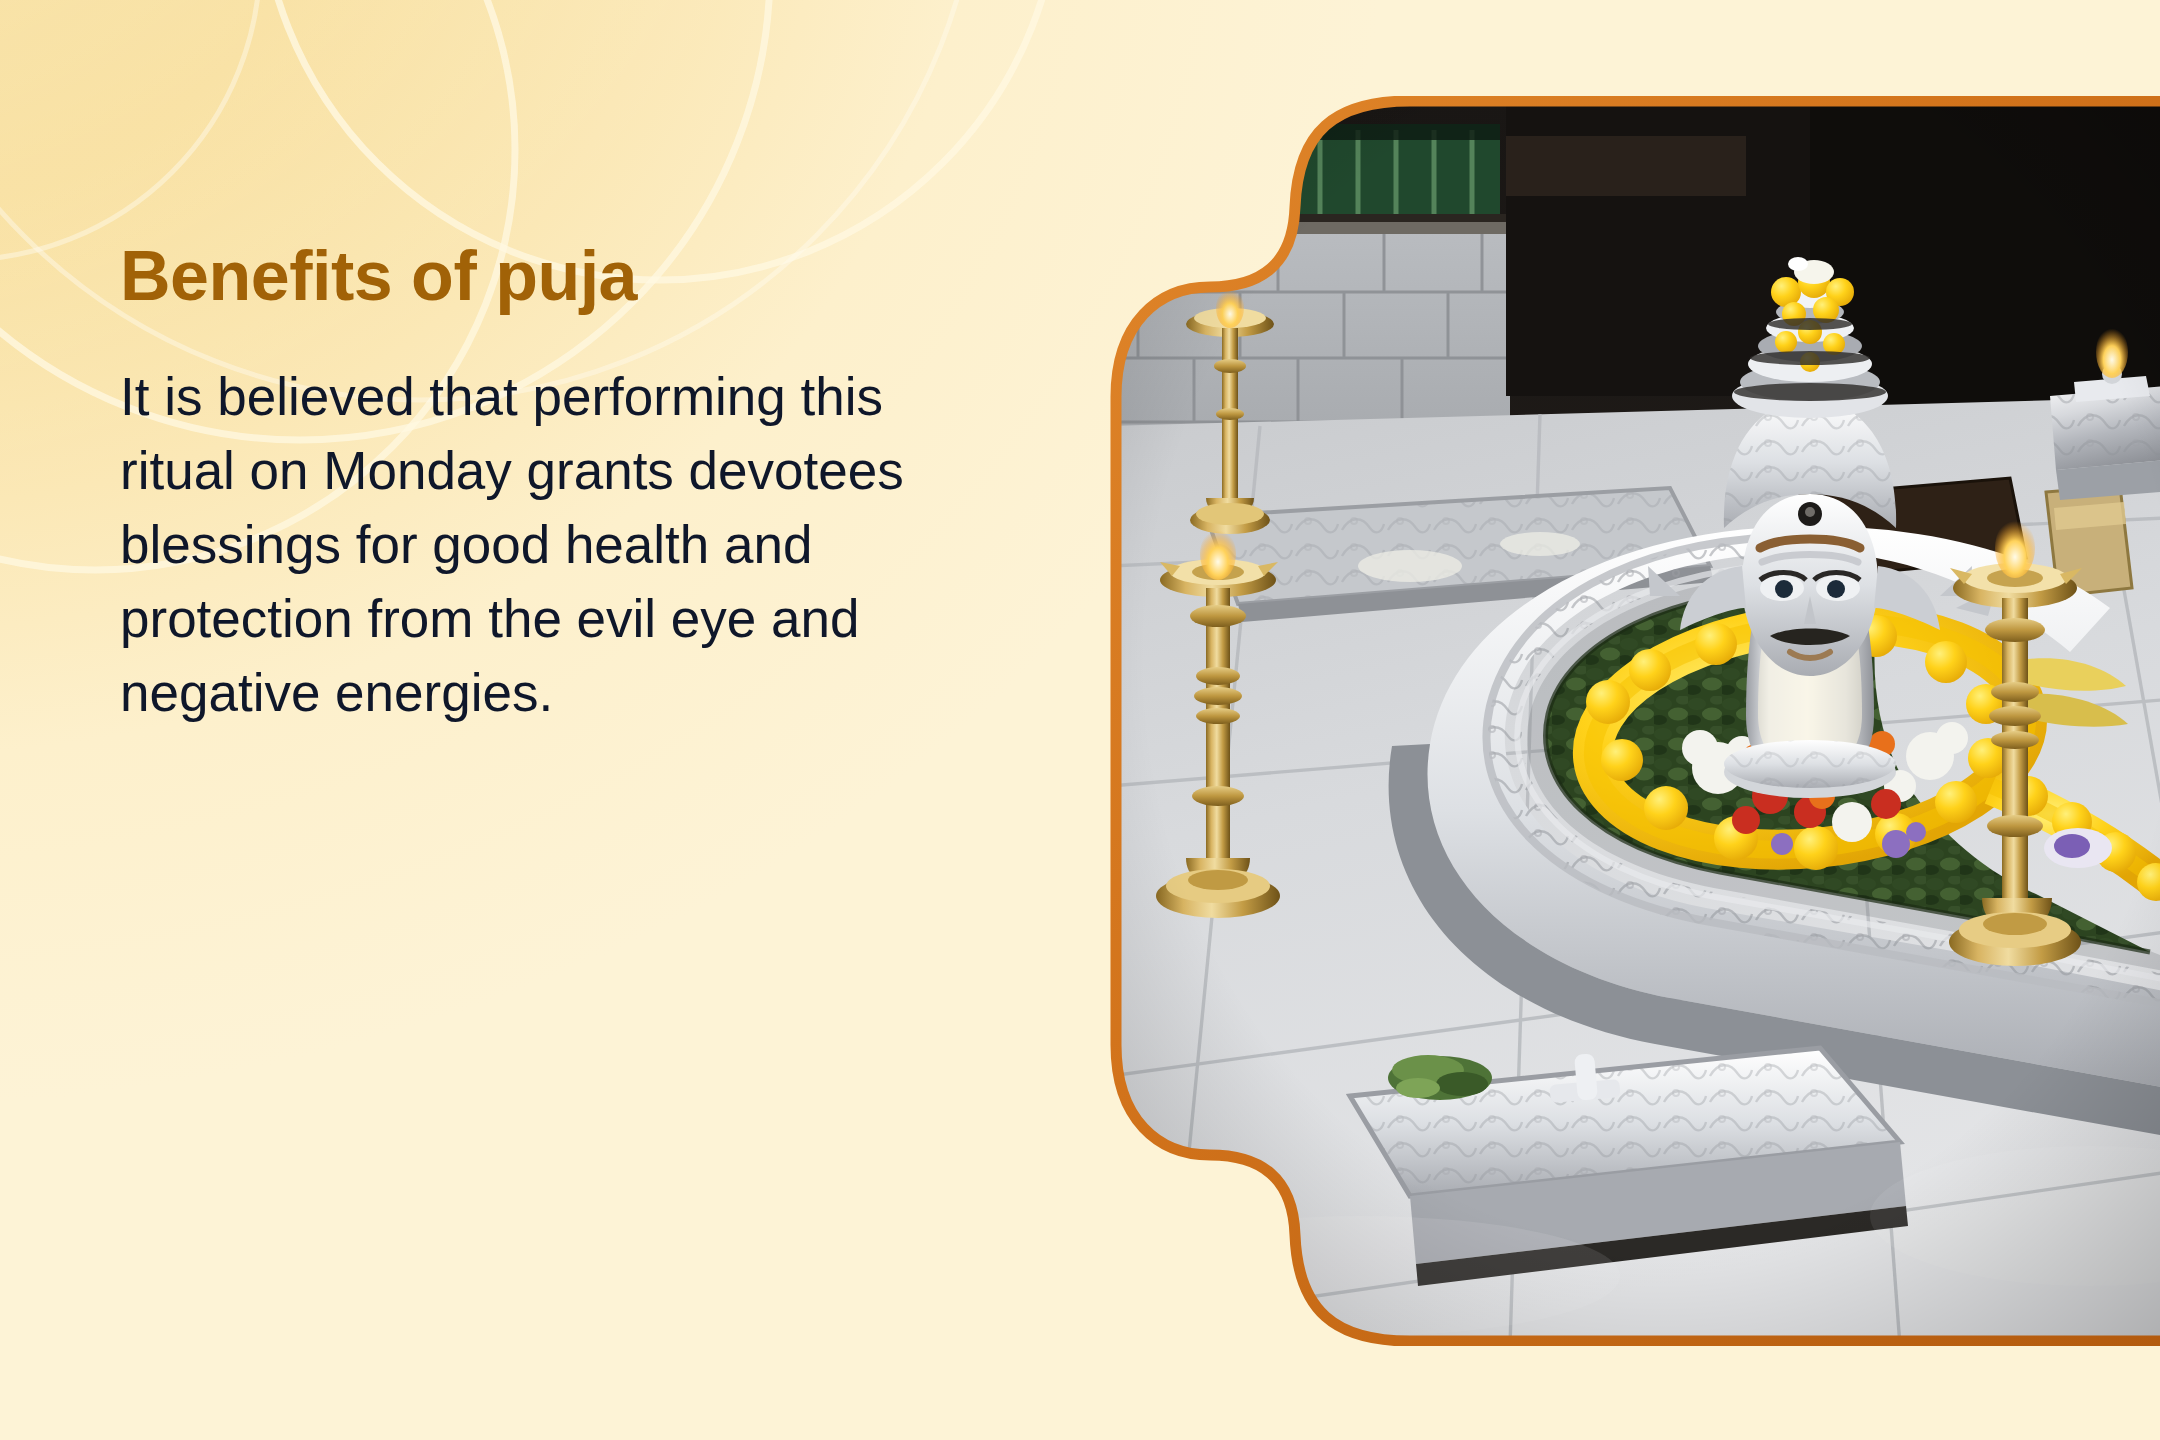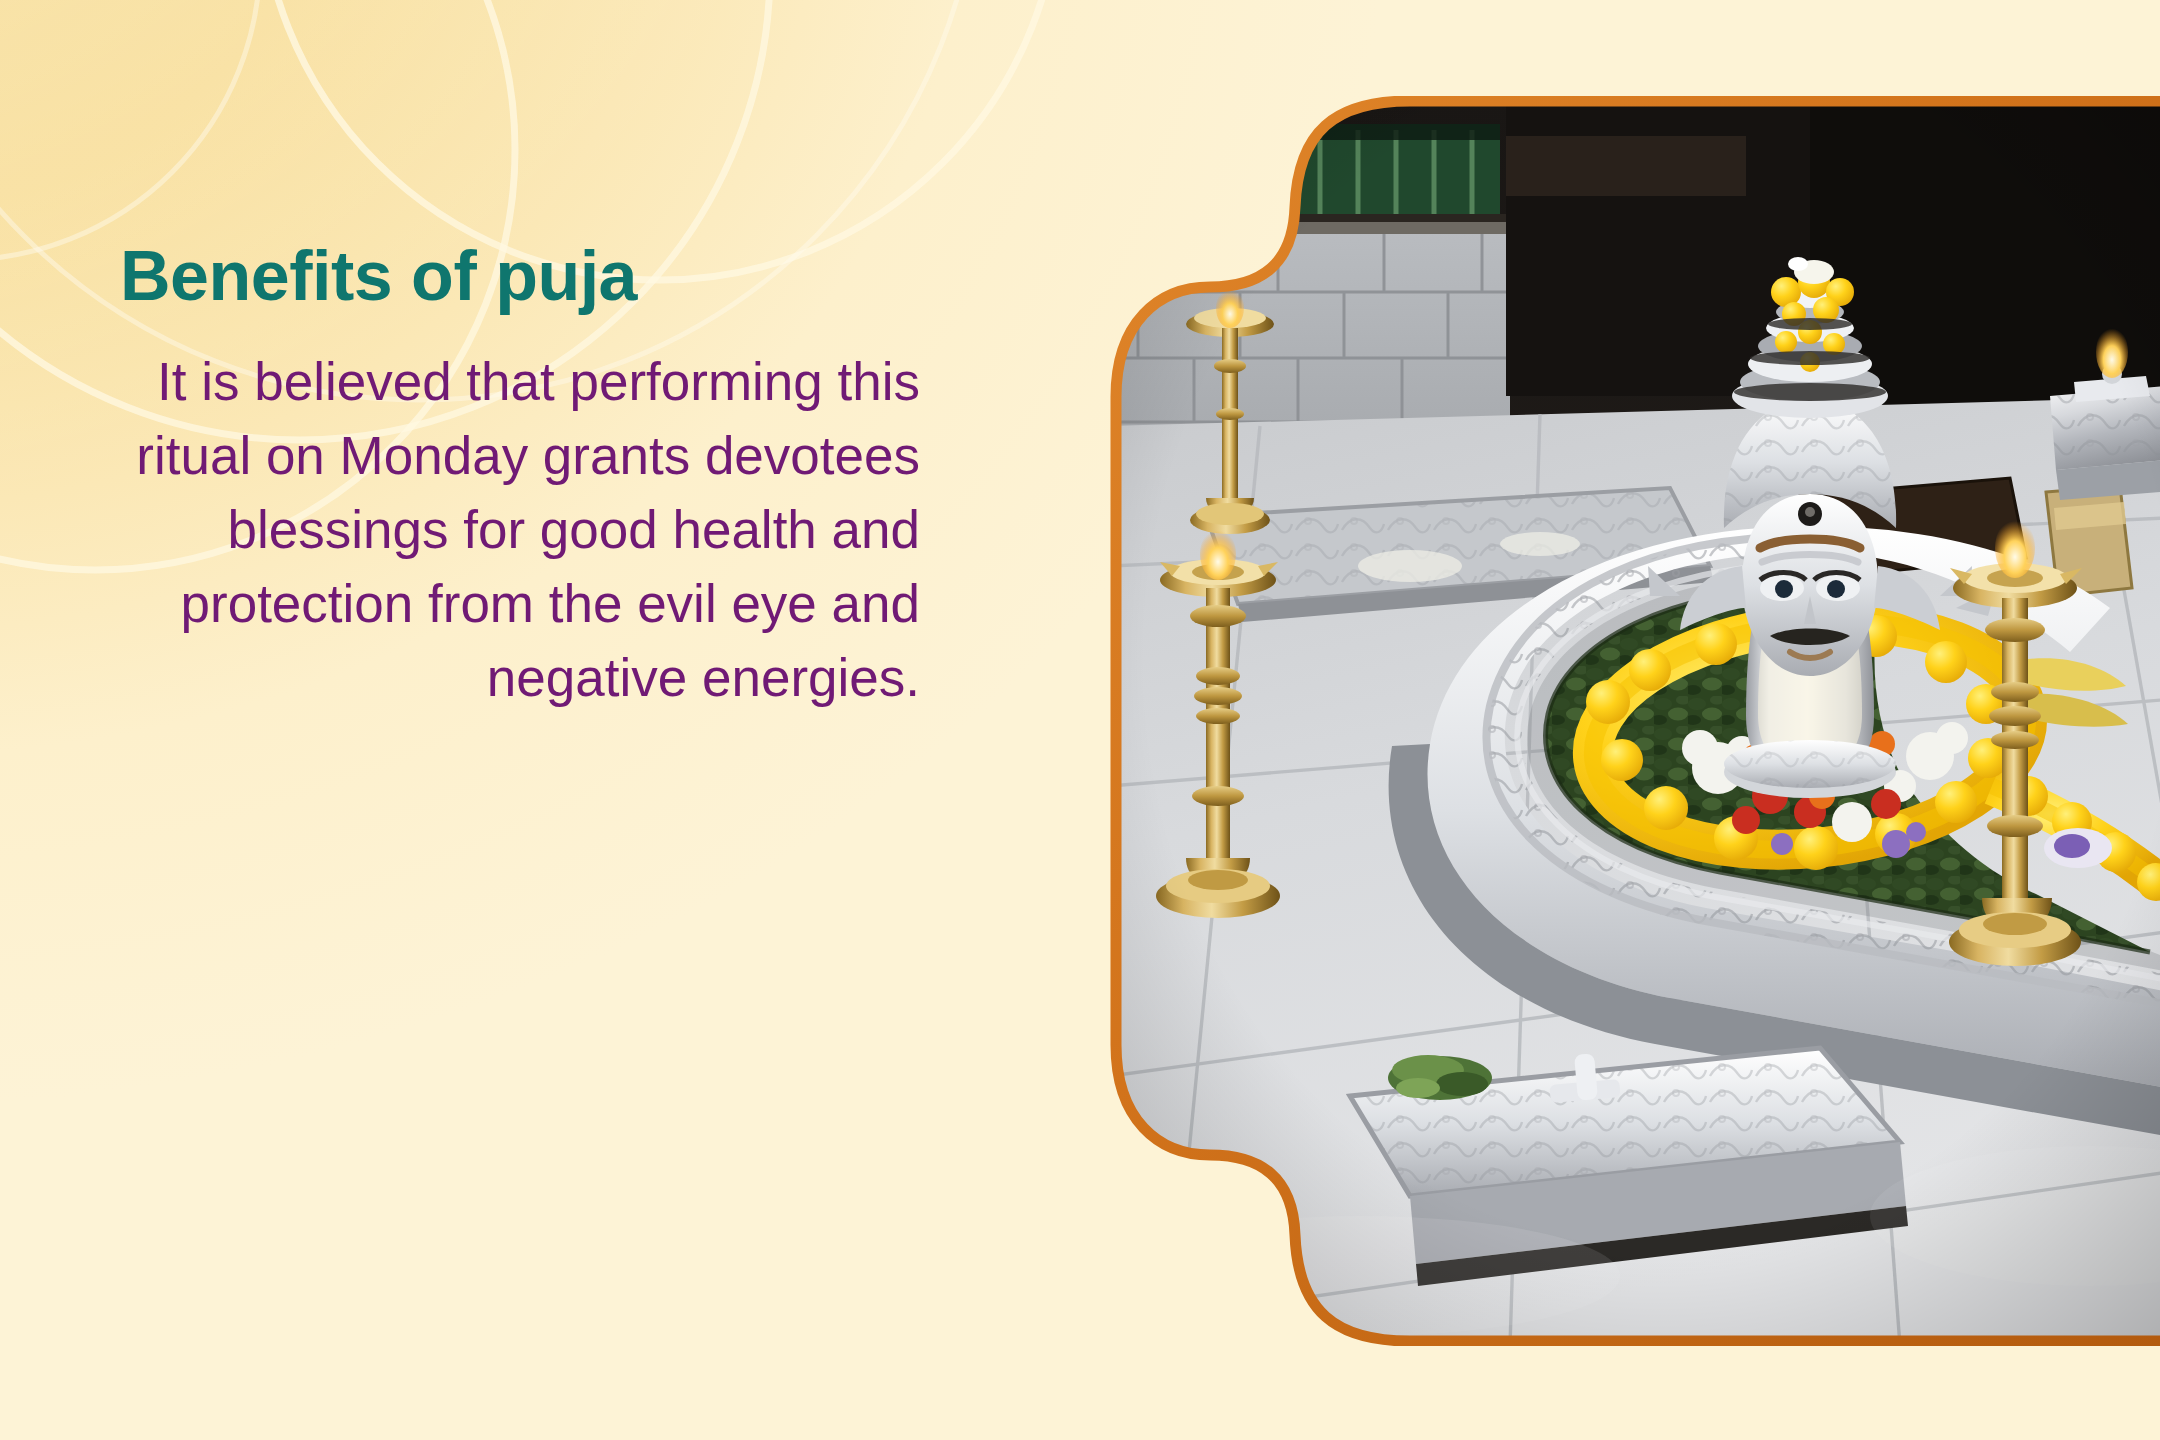--- a/index.html
+++ b/index.html
@@ -18,26 +18,26 @@
   }
   #bg-deco{ position:absolute; inset:0; }
   #bg-deco svg{ display:block; width:2160px; height:1440px; }
 
   
   #text-col{
     position:absolute; left:120px; top:240px; width:830px;
   }
   #page-title{
     font-size:70px; font-weight:700; letter-spacing:-0.5px;
-    color:#0f766e; line-height:1.05;
+    color:#a16207; line-height:1.05;
   }
   #body-copy{
-    margin-top:31px;
+    margin-top:46px;
     font-size:53px; font-weight:400; line-height:1.40;
-    color:#701a75; max-width:800px;text-align:right;
+    color:#0f172a; max-width:800px;
   }
 
   
   #photo-card{
     position:absolute; left:1110px; top:96px;
     width:1100px; height:1250px;
   }
   #frame-clip{ position:absolute; inset:0; }
 
   

